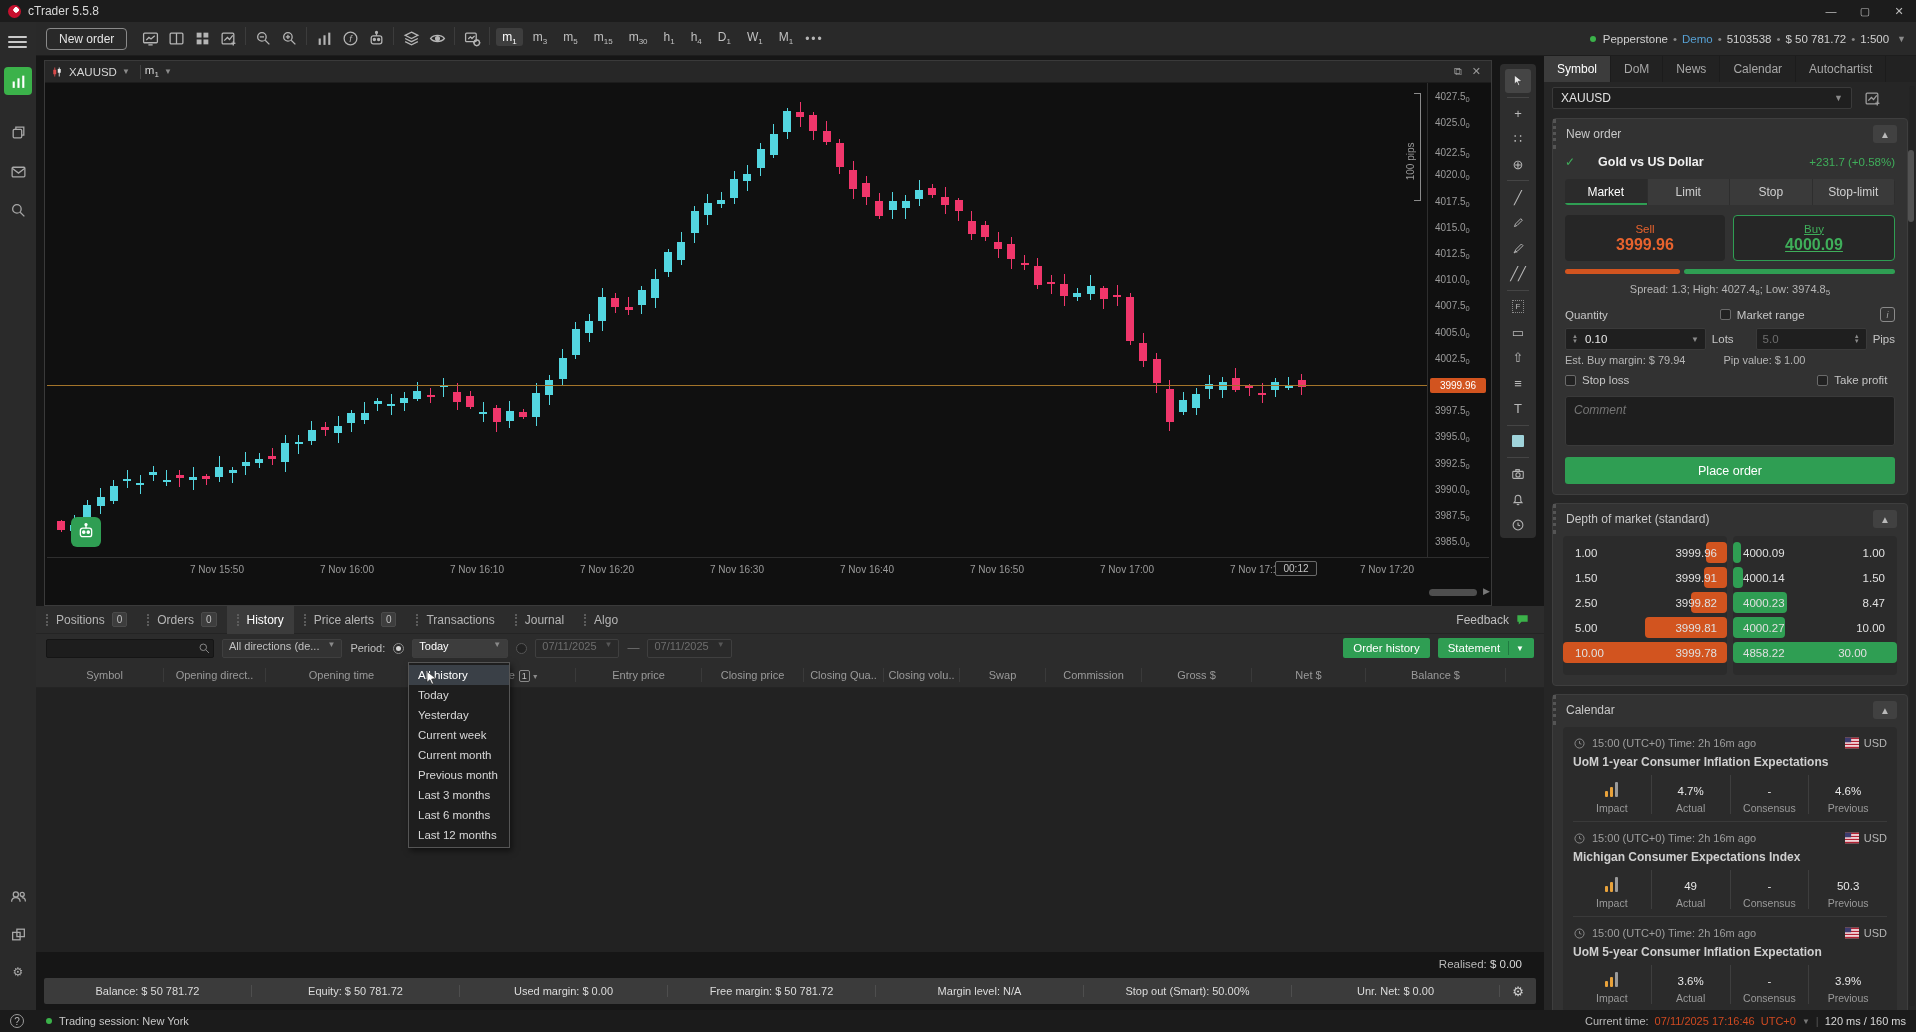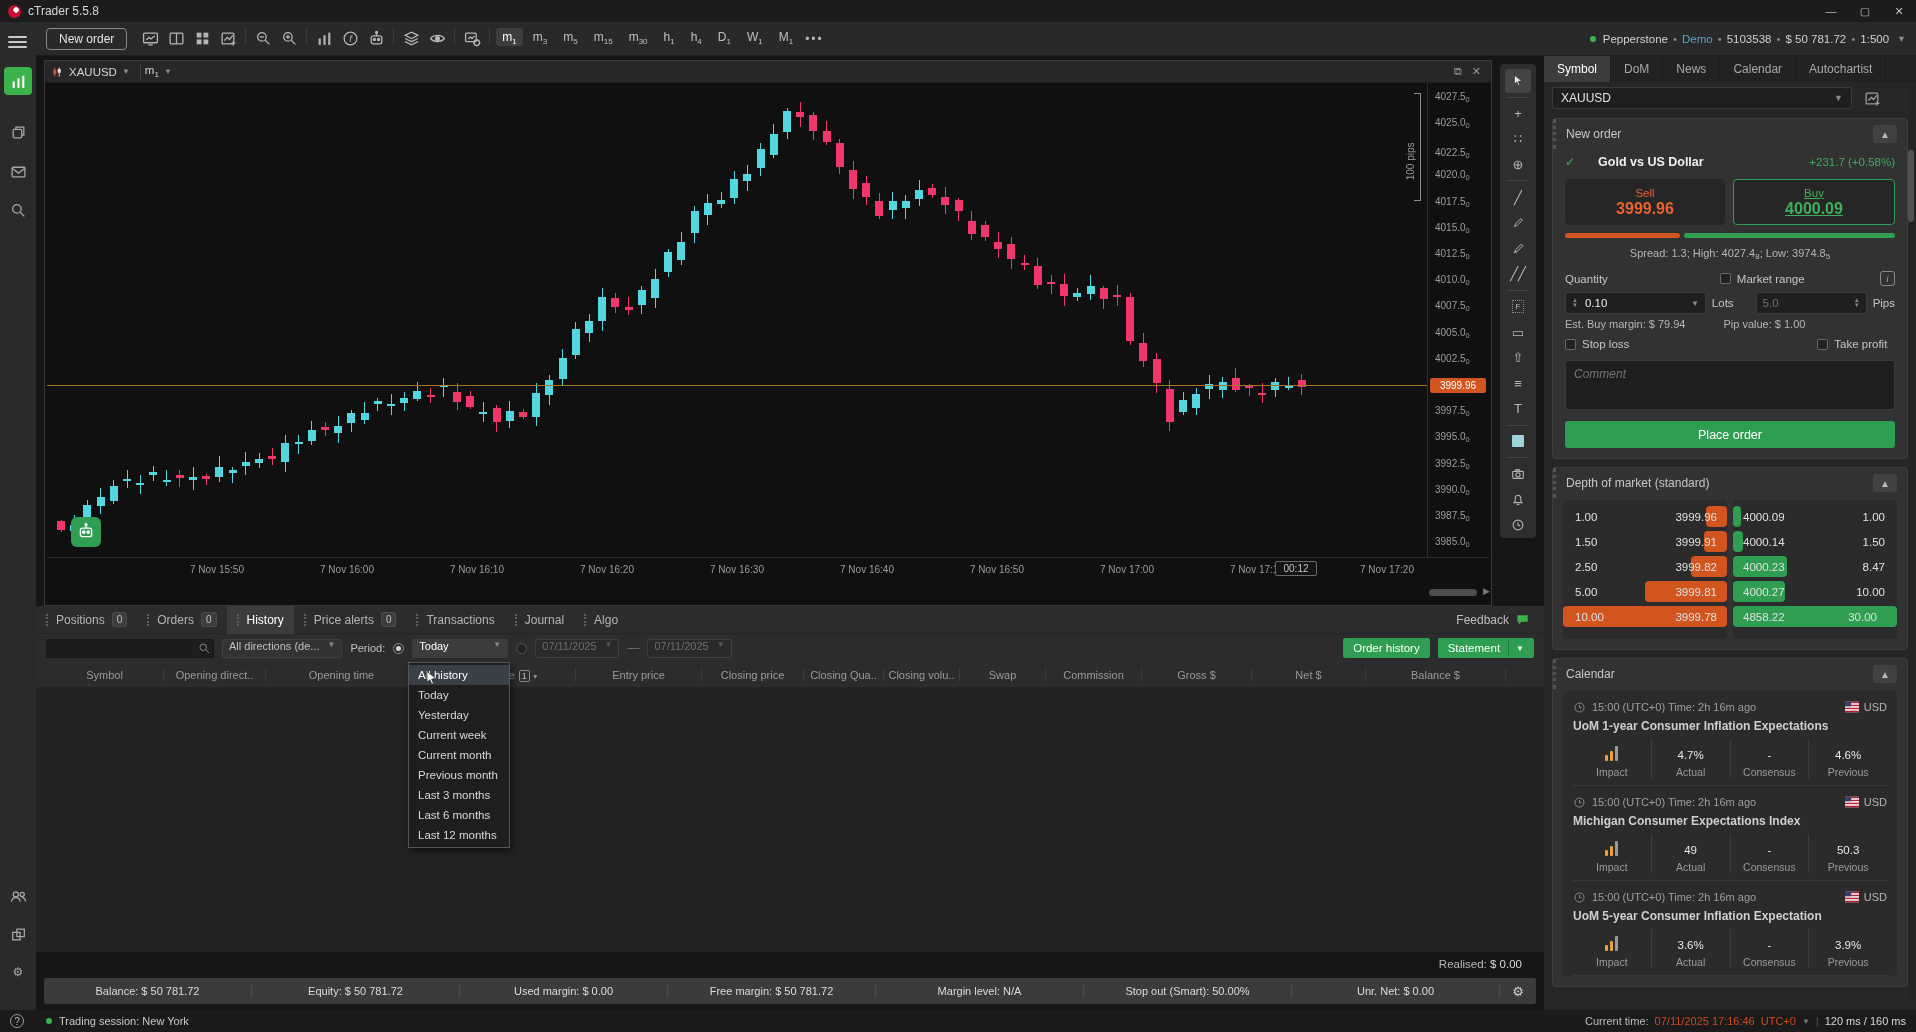--- a/index.html
+++ b/index.html
@@ -715,20 +715,26 @@
       <div class="card-h">
         <span>New order</span>
         <span class="chev">▲</span>
       </div>
       <div class="no-body">
         <div class="inst-row">
           <span style="color:#3fae5a;font-size:12px">✓</span>
           <span class="inst-name">Gold vs US Dollar</span>
           <span class="inst-chg">+231.7 (+0.58%)</span>
         </div>
+        <div class="otypes" id="otypes">
+            <div class="otype active">Market</div>
+            <div class="otype">Limit</div>
+            <div class="otype">Stop</div>
+            <div class="otype">Stop-limit</div>
+          </div>
         <div class="sb-btns">
           <div class="big-btn">
             <span class="l1 sell">Sell</span>
             <span class="l2 sell">3999.96</span>
           </div>
           <div class="big-btn buy-border">
             <span class="l1 buy">Buy</span>
             <span class="l2 buy">4000.09</span>
           </div>
         </div>
@@ -835,21 +841,21 @@
      <span style="margin-left:auto;padding-right:12px">8.47</span>
    </div>
             <div class="dom-row">
      <div class="dom-fill ask" style="width:32%"></div>
      <span style="padding-left:10px">4000.27</span>
      <span style="margin-left:auto;padding-right:12px">10.00</span>
    </div>
             <div class="dom-row">
      <div class="dom-fill ask" style="width:100%"></div>
      <span style="padding-left:10px">4858.22</span>
-     <span style="margin-left:auto;padding-right:20px">30.00</span>
+     <span style="margin-left:auto;padding-right:30px">30.00</span>
    </div>
           </div>
       </div>
     </div>
 
     <div class="card">
       <div class="card-h">
         <span>Calendar</span>
         <span class="chev">▲</span>
       </div>

